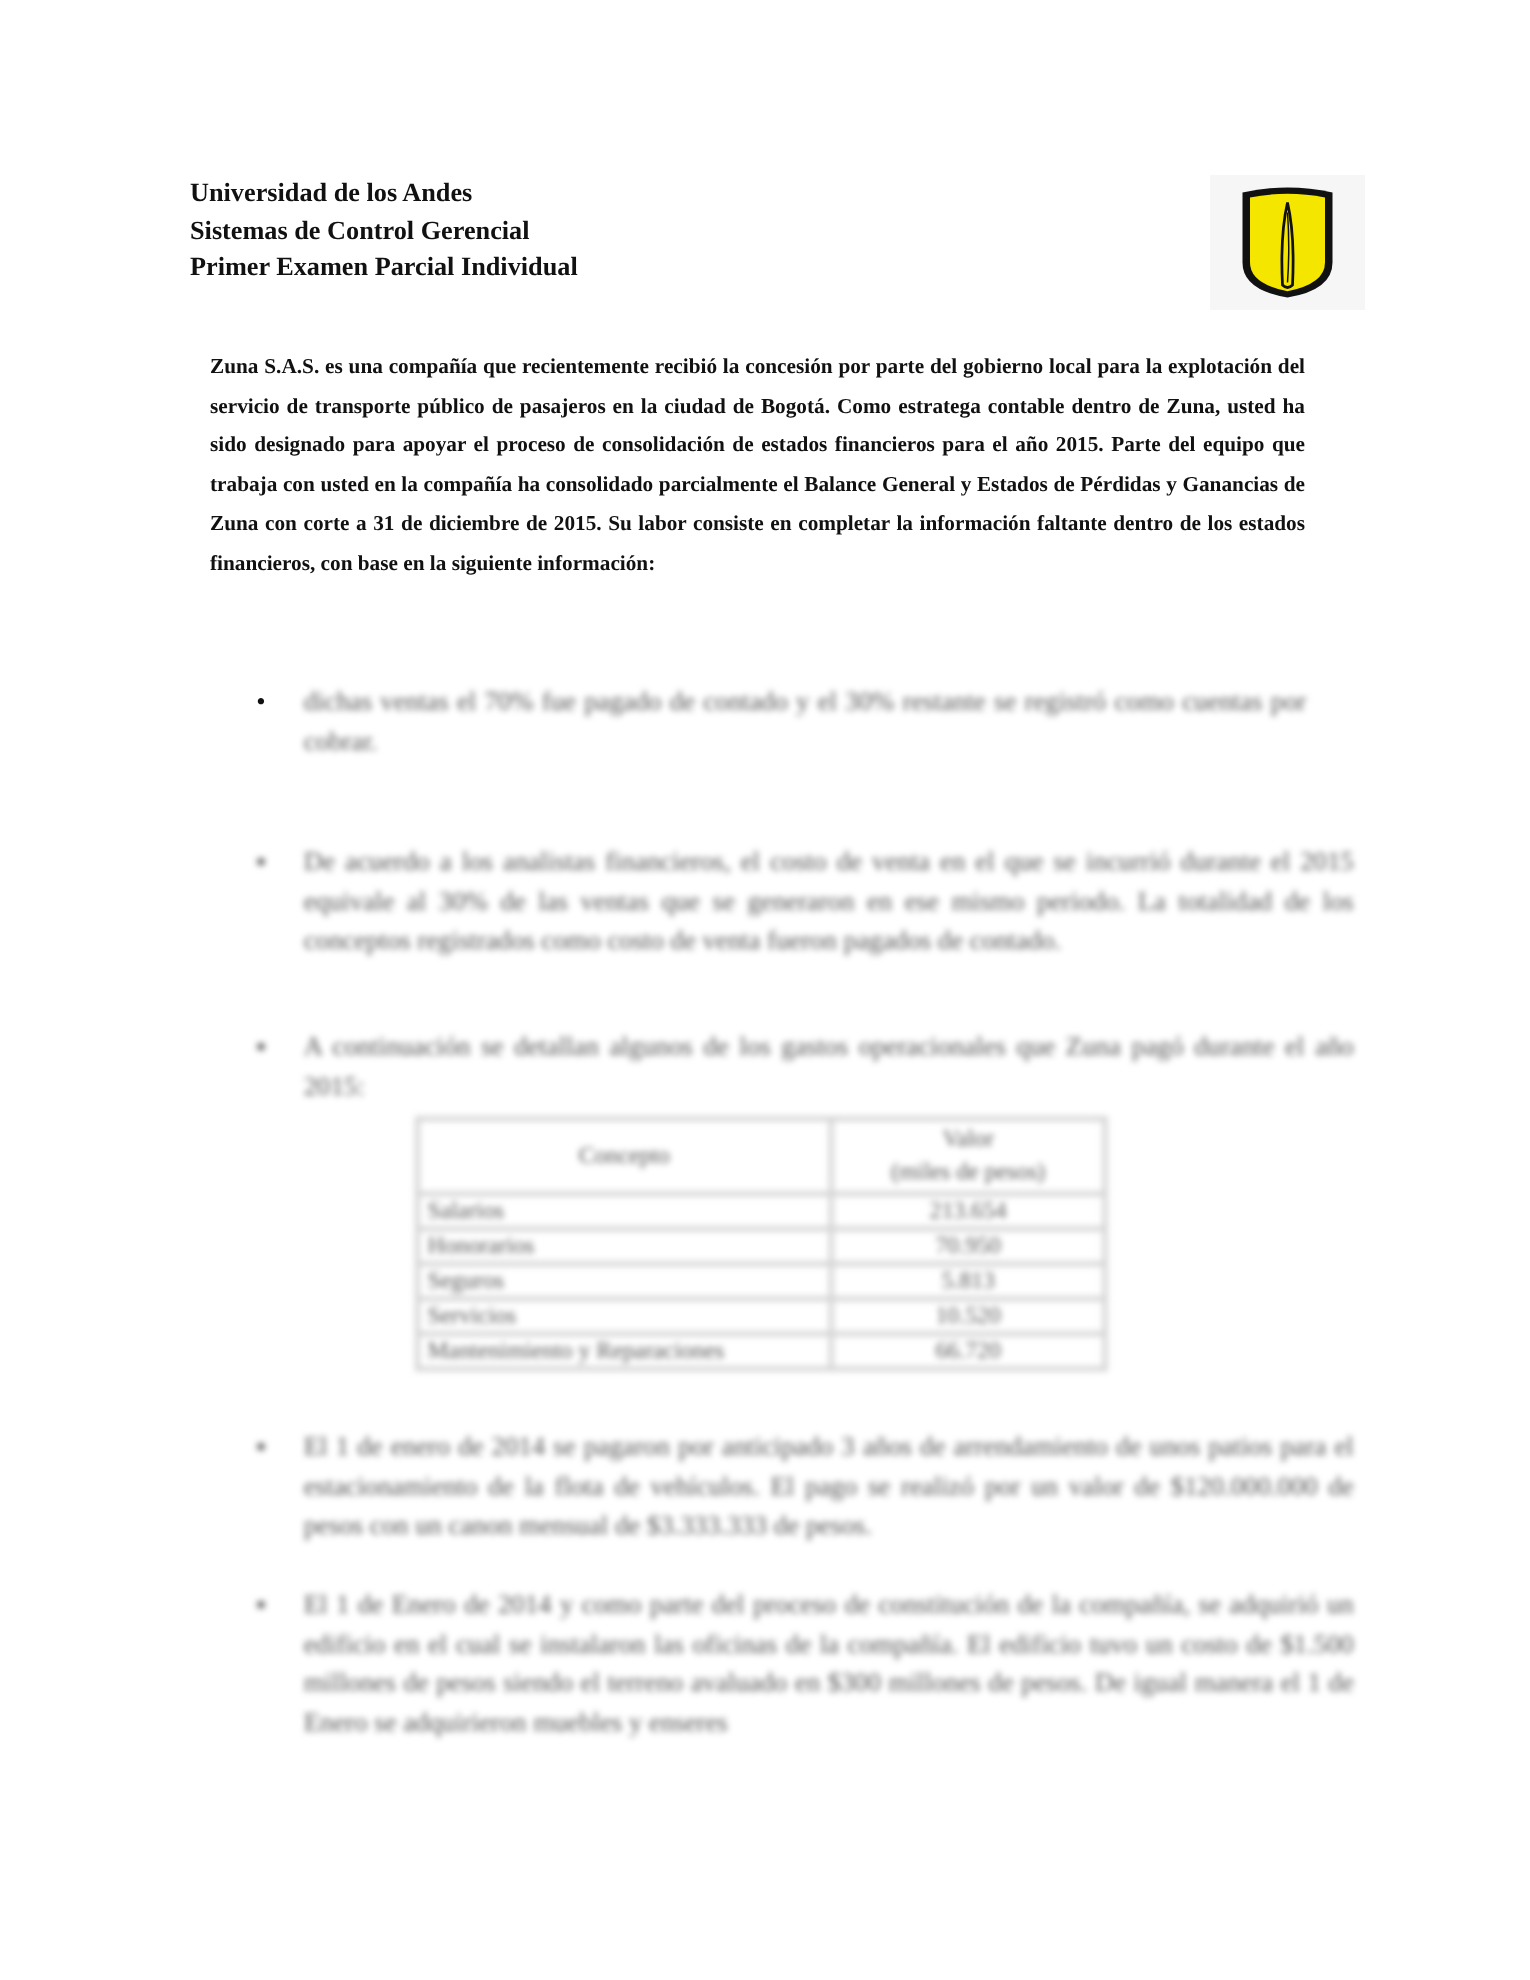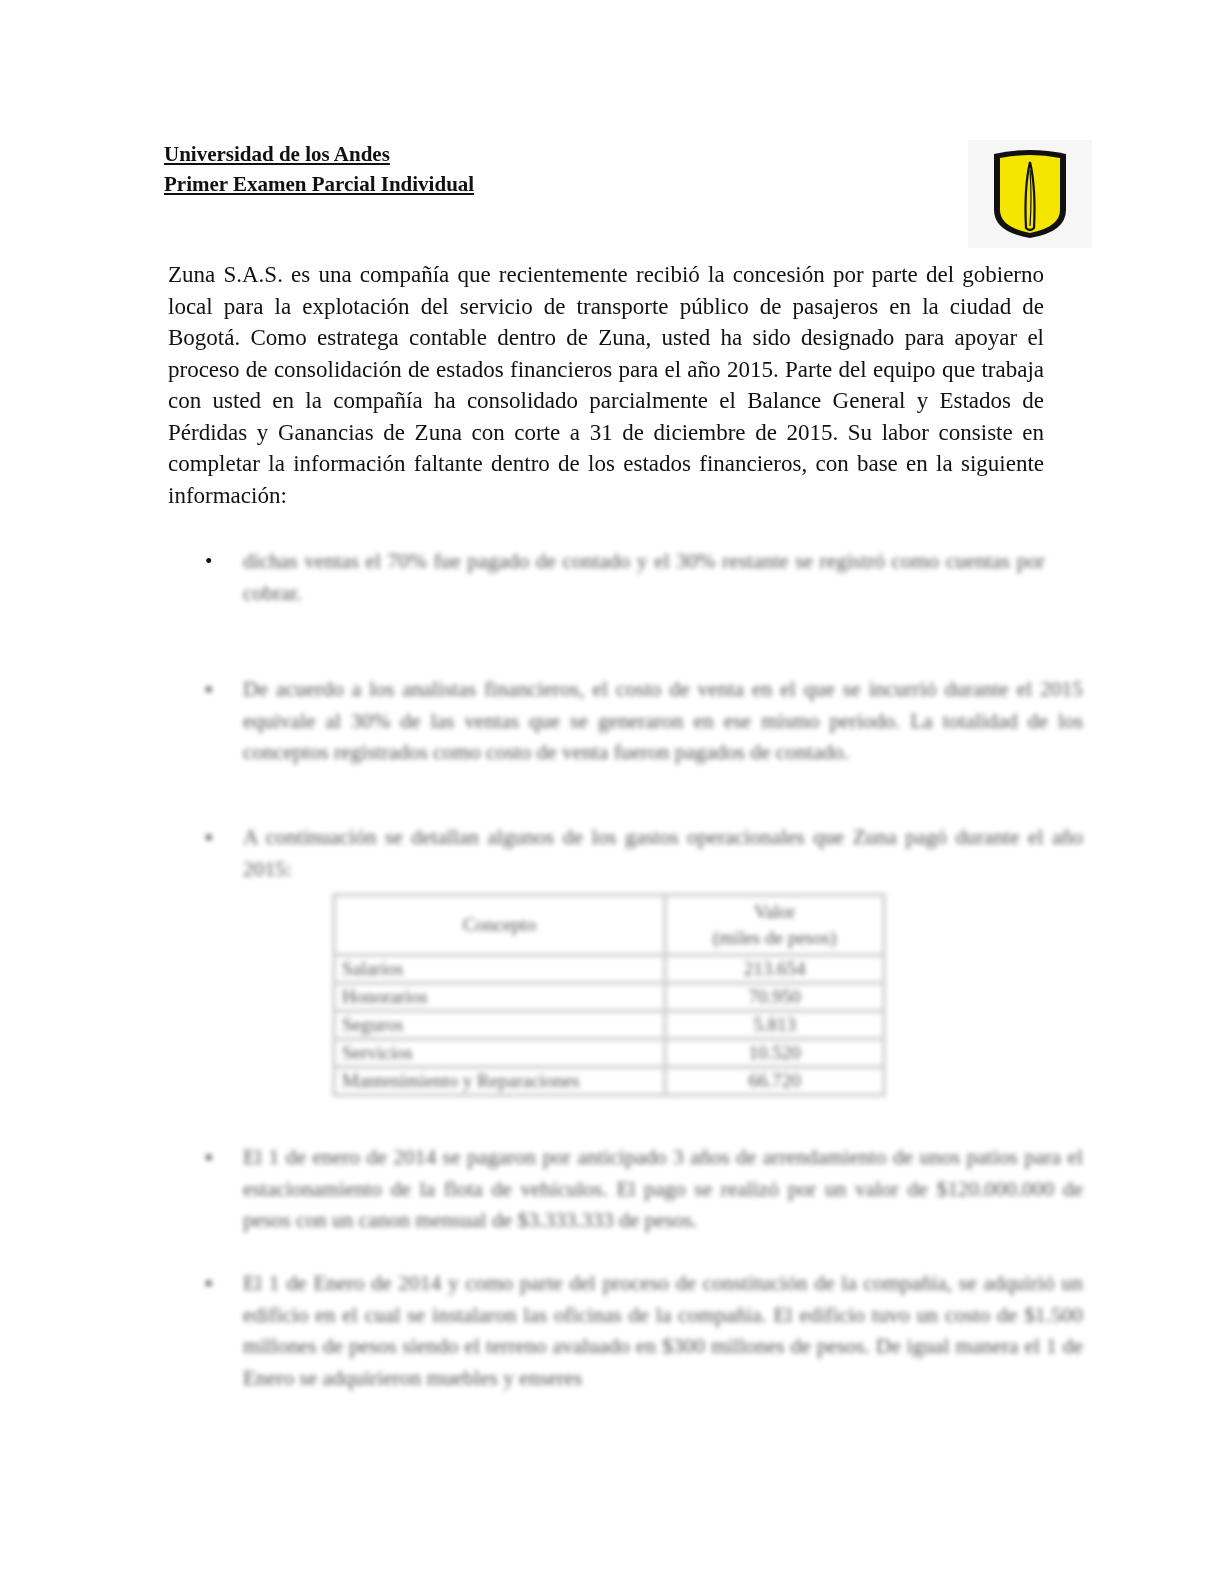--- a/index.html
+++ b/index.html
@@ -1,24 +1,24 @@
 <!DOCTYPE html>
 <html><head>
 <meta charset="utf-8">
 <style>
   html, body { margin: 0; padding: 0; background: #ffffff; }
   body { width: 1224px; height: 1584px; position: relative; overflow: hidden;
          font-family: "Liberation Serif", "DejaVu Serif", serif; color: #111; }
-  .header { position: absolute; left: 164px; top: 140px; text-decoration: underline; }
+  .header { position: absolute; left: 152px; top: 140px; }
   .header div { font-weight: bold; font-size: 21px; line-height: 29.5px; }
   .logo { position: absolute; left: 968px; top: 140px; width: 124px; height: 108px;
           background: #f6f6f6; }
   .logo svg { display: block; margin: 8px auto 0; }
-  .para { position: absolute; left: 168px; top: 259px; width: 876px;
-          font-size: 23px; line-height: 31.5px; text-align: justify; }
+  .para { position: absolute; left: 168px; top: 277px; width: 876px;
+          font-size: 17px; line-height: 31.5px; text-align: justify; font-weight: bold; }
   .para-text { text-align: justify; text-align-last: left; }
   .bullets { position: absolute; left: 205px; top: 546px; width: 840px; }
   .bullet { position: relative; padding-left: 38px; font-size: 21.4px;
             line-height: 31.5px; text-align: justify; }
   .bullet .dot { position: absolute; left: 0; top: 0; }
   .blur { filter: blur(2.6px); color: #555; }
   .b1 { margin-bottom: 0; }
   .b2 { position: absolute; top: 128px; left: 0; width: 840px; }
   .b3 { position: absolute; top: 276px; left: 0; width: 840px; }
   .b4 { position: absolute; top: 596px; left: 0; width: 840px; }
@@ -29,20 +29,21 @@
   table.costs th { height: 56px; line-height: 26px; }
   table.costs th.c1 { width: 315px; text-align: center; }
   table.costs th.c2 { text-align: center; }
   table.costs td.v { text-align: center; }
 </style>
 </head>
 <body>
 
 <div class="header">
   <div>Universidad de los Andes</div>
+  <div>Sistemas de Control Gerencial</div>
   <div>Primer Examen Parcial Individual</div>
 </div>
 
 <div class="logo">
   <svg width="80" height="92" viewBox="0 0 80 92">
     <path d="M4 6 Q40 -2 76 6 L76 62 Q76 84 40 90 Q4 84 4 62 Z" fill="#111"></path>
     <path d="M10 10 Q40 4 70 10 L70 62 Q70 79 40 85 Q10 79 10 62 Z" fill="#f5e600"></path>
     <path d="M40 14 Q46 40 44 80 Q40 84 36 80 Q34 40 40 14 Z" fill="none" stroke="#111" stroke-width="2.2"></path>
     <path d="M40 22 Q42 50 40 78" fill="none" stroke="#111" stroke-width="1.2"></path>
   </svg>

